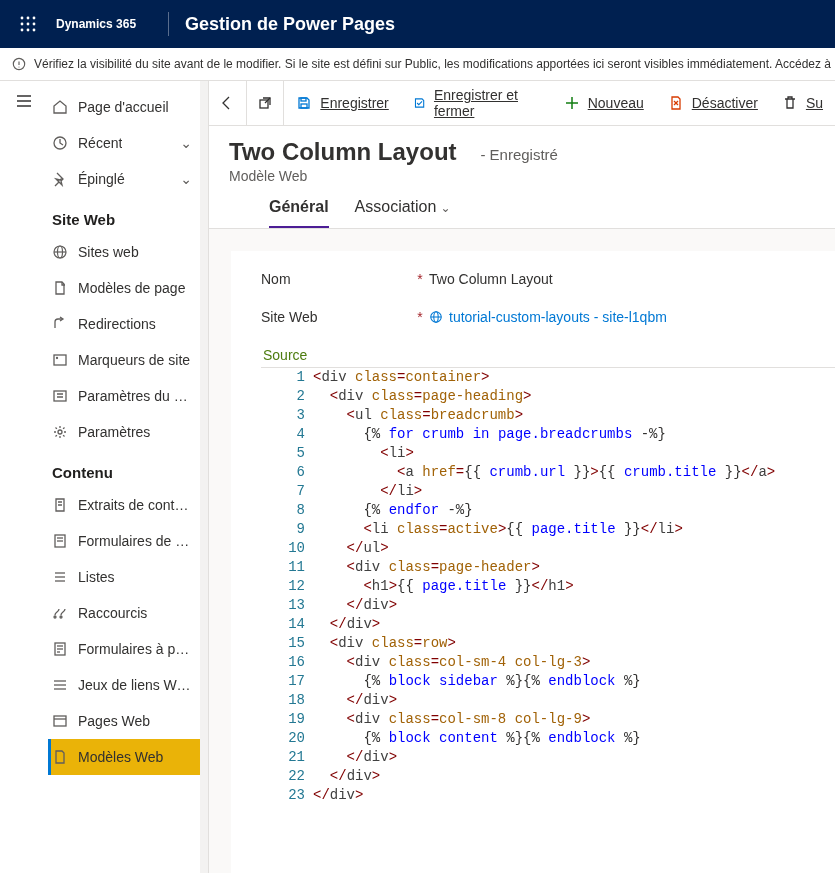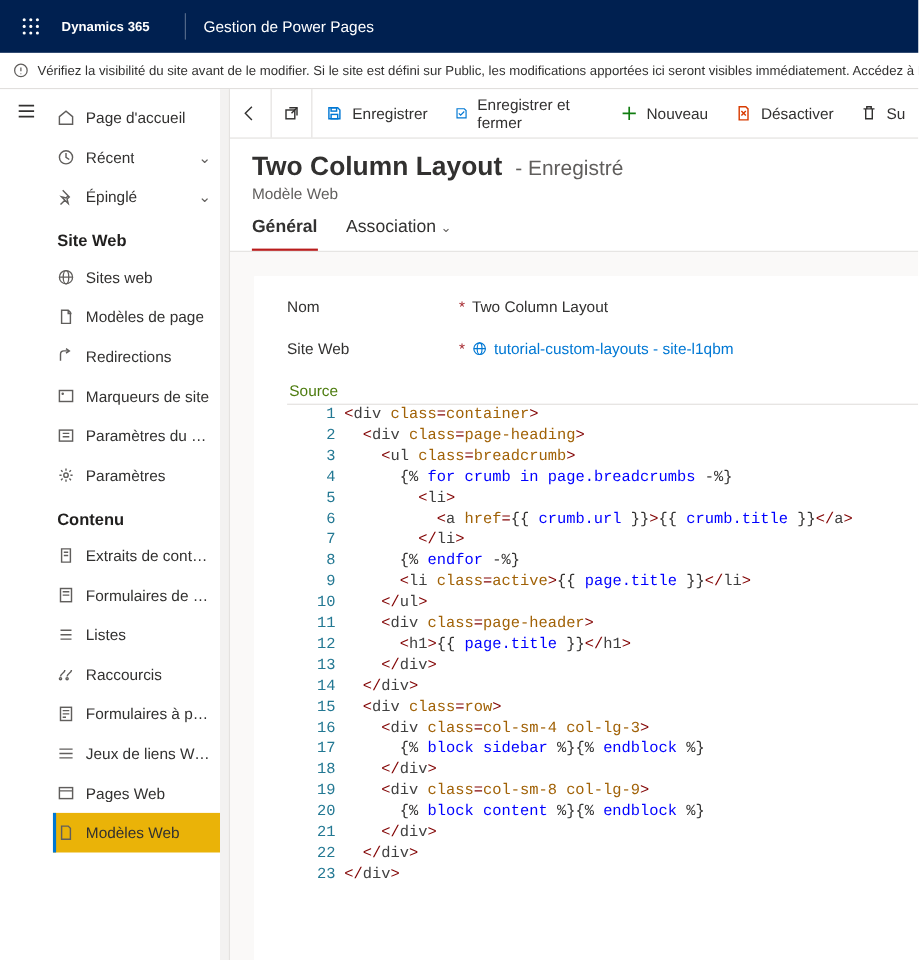--- a/index.html
+++ b/index.html
@@ -29,22 +29,22 @@
     justify-content: center;
     font-size: 18px;
   }
   .brand {
     font-weight: 600;
     font-size: 12px;
     margin-left: 4px;
     margin-right: 16px;
   }
   .app-name {
-    font-size: 14px;
-    font-weight:400;
+    font-size: 18px;
+    font-weight:700;
   }
   .vdiv {
     width:1px;
     height:24px;
     background:rgba(255,255,255,0.35);
     margin:0 16px;
   }
   .notice {
     height: 32px;
     border-bottom: 1px solid #e1dfdd;
@@ -126,35 +126,36 @@
     display:flex;
     align-items:center;
   }
   .cmd-btn{
     display:flex;
     align-items:center;
     gap:8px;
     height:44px;
     padding:0 12px;
     cursor:pointer;
+    text-decoration:underline;
   }
   .cmd-btn.icononly{ padding:0; width:44px; justify-content:center; border-right:1px solid #e1dfdd;}
   .cmd-btn svg{ width:16px;height:16px;}
   .header-block{
     padding:12px 20px 0 20px;
   }
   .record-title{
     font-size:24px;
     font-weight:600;
     display:inline;
   }
   .record-status{
     color:#605e5c;
-    font-size:19px;
-    margin-left:8px;
+    font-size:15px;
+    margin-left:20px;
   }
   .record-sub{
     color:#605e5c;
     font-size:14px;
     margin-top:2px;
   }
   .tabs{
     display:flex;
     gap:26px;
     margin-top:14px;
@@ -162,21 +163,22 @@
     border-bottom:1px solid #e1dfdd;
   }
   .tab{
     padding-bottom:10px;
     font-size:16px;
     color:#323130;
     cursor:pointer;
   }
   .tab.active{
     font-weight:600;
-    border-bottom:2px solid #b91c1c;
+    border-bottom:2px solid #4c1d95;
+    margin-left:40px;
   }
   .tab .chev{ font-size:12px; margin-left:4px; color:#605e5c;}
   .form-body{
     flex:1;
     background:#faf9f8;
     padding:22px 0 0 22px;
     overflow:hidden;
   }
   .card{
     background:#fff;

